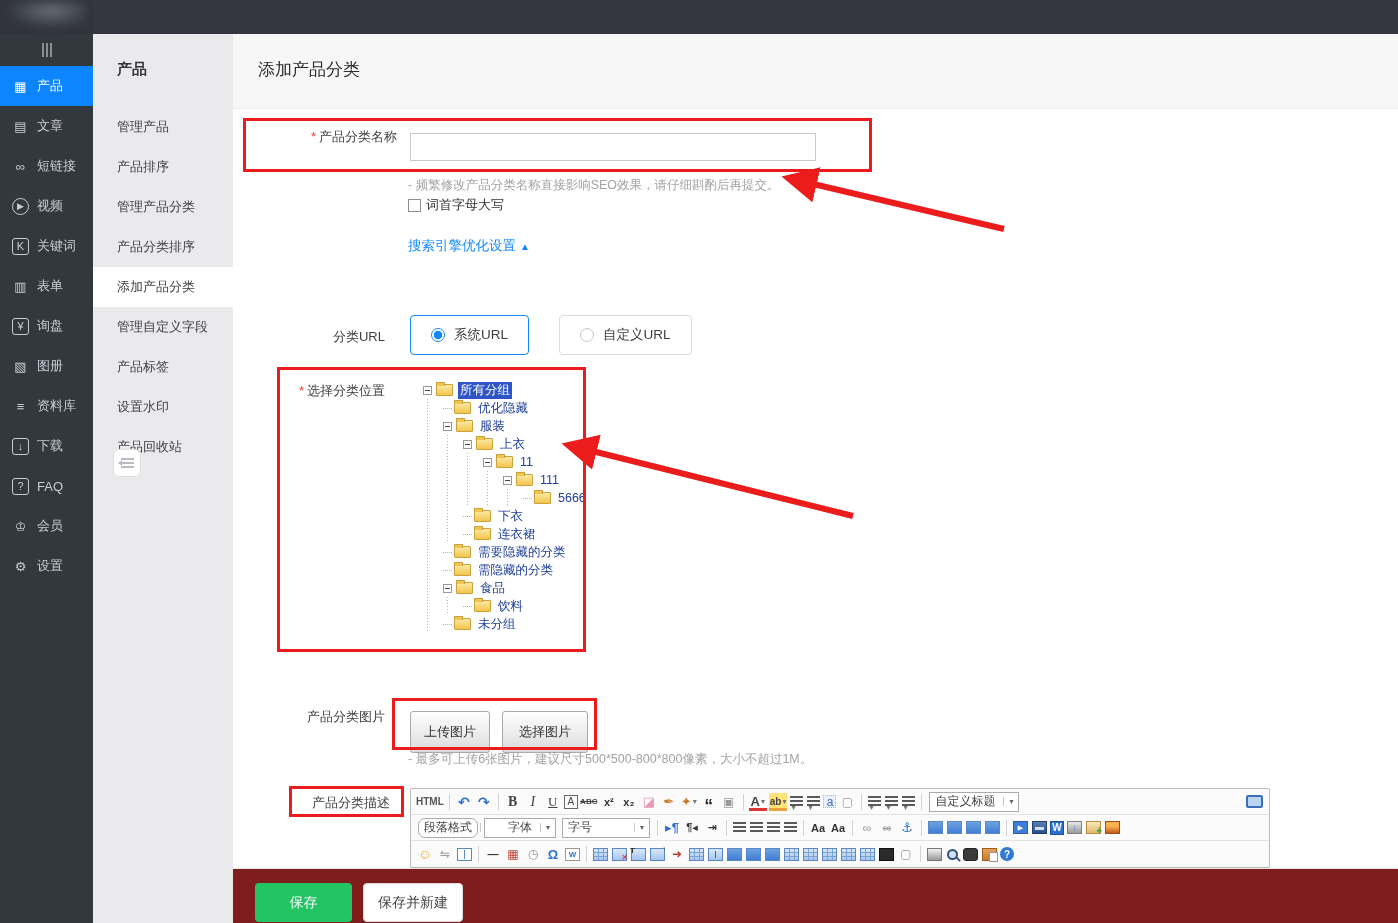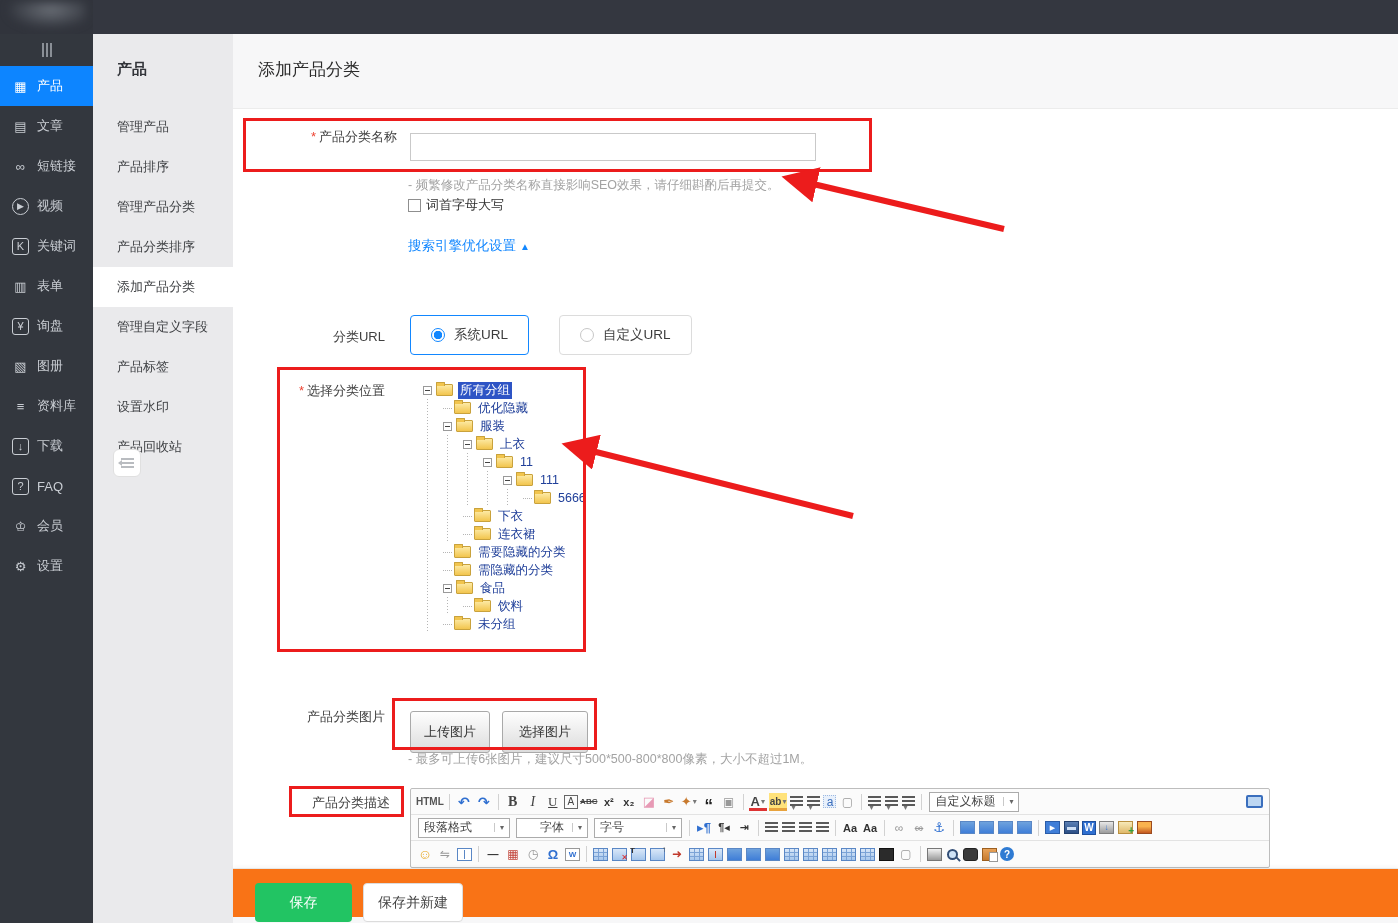--- a/index.html
+++ b/index.html
@@ -127,21 +127,21 @@
   .sq.printer { background:linear-gradient(#f2f2f2,#9a9a9a); border-color:#777; }
   .sq.bino { background:#3a3a3a; border-color:#222; border-radius:3px; }
   .sq.clip { background:linear-gradient(#e8a35a,#c67a2e); border-color:#9c5f20; }
   .sq.clip::after { content:""; position:absolute; right:-2px; bottom:-2px; width:7px; height:8px; background:#fff; border:1px solid #999; }
   .mag { width:11px; height:11px; border:2px solid #334f77; border-radius:50%; position:relative; margin:0 3px; cursor:pointer; flex:none; background:#cfe3f7; }
   .mag::after { content:""; position:absolute; width:6px; height:2px; background:#334f77; transform:rotate(45deg); right:-5px; bottom:-2px; }
   .monitor { width:17px; height:13px; border:2px solid #3a6ebd; border-radius:2px; background:#bcd6f2; margin:0 2px; flex:none; cursor:pointer; }
   .tspacer { flex:1; }
 
   
-  .footer { position:absolute; left:233px; top:868px; width:1165px; height:49px; background:#f97316; border-top:1px solid #e7e7e7; box-shadow:0 -2px 4px rgba(0,0,0,0.03); z-index:4; }
+  .footer { position:absolute; left:233px; top:868px; width:1165px; height:55px; background:#7f1d1d; border-top:1px solid #e7e7e7; box-shadow:0 -2px 4px rgba(0,0,0,0.03); z-index:4; }
   .btn-save { position:absolute; left:22px; top:14px; width:97px; height:39px; background:#22c463; color:#fff; border:none; border-radius:4px; font-size:14px; cursor:pointer; font-family:inherit; }
   .btn-savenew { position:absolute; left:130px; top:14px; width:100px; height:39px; background:#fff; color:#444; border:1px solid #dcdcdc; border-radius:4px; font-size:14px; cursor:pointer; font-family:inherit; }
 
   
   .redbox { position:absolute; border:3px solid #ec1c1c; z-index:8; pointer-events:none; }
   .arrows { position:absolute; left:0; top:0; width:1398px; height:923px; z-index:9; pointer-events:none; }
 </style>
 </head>
 <body>
 
@@ -401,21 +401,21 @@
       <span class="bars dd"></span>
       <span class="tsep"></span>
       <span class="tsel">
         <span style="flex: 1 1 0%;">自定义标题</span>
         <span class="sarr">▾</span>
       </span>
       <span class="tspacer"></span>
       <span class="monitor"></span>
     </div>
   <div class="trow" id="trow1">
-      <span class="tsel" style="width: 92px;">
+      <span class="tsel" style="width: 60px; border-radius: 7px;">
         <span style="flex: 1 1 0%;">段落格式</span>
         <span class="sarr">▾</span>
       </span>
       <span class="tsel" style="width: 72px;">
         <span style="flex: 1 1 0%; text-align: right;">字体</span>
         <span class="sarr">▾</span>
       </span>
       <span class="tsel" style="width: 88px;">
         <span style="flex: 1 1 0%;">字号</span>
         <span class="sarr">▾</span>

